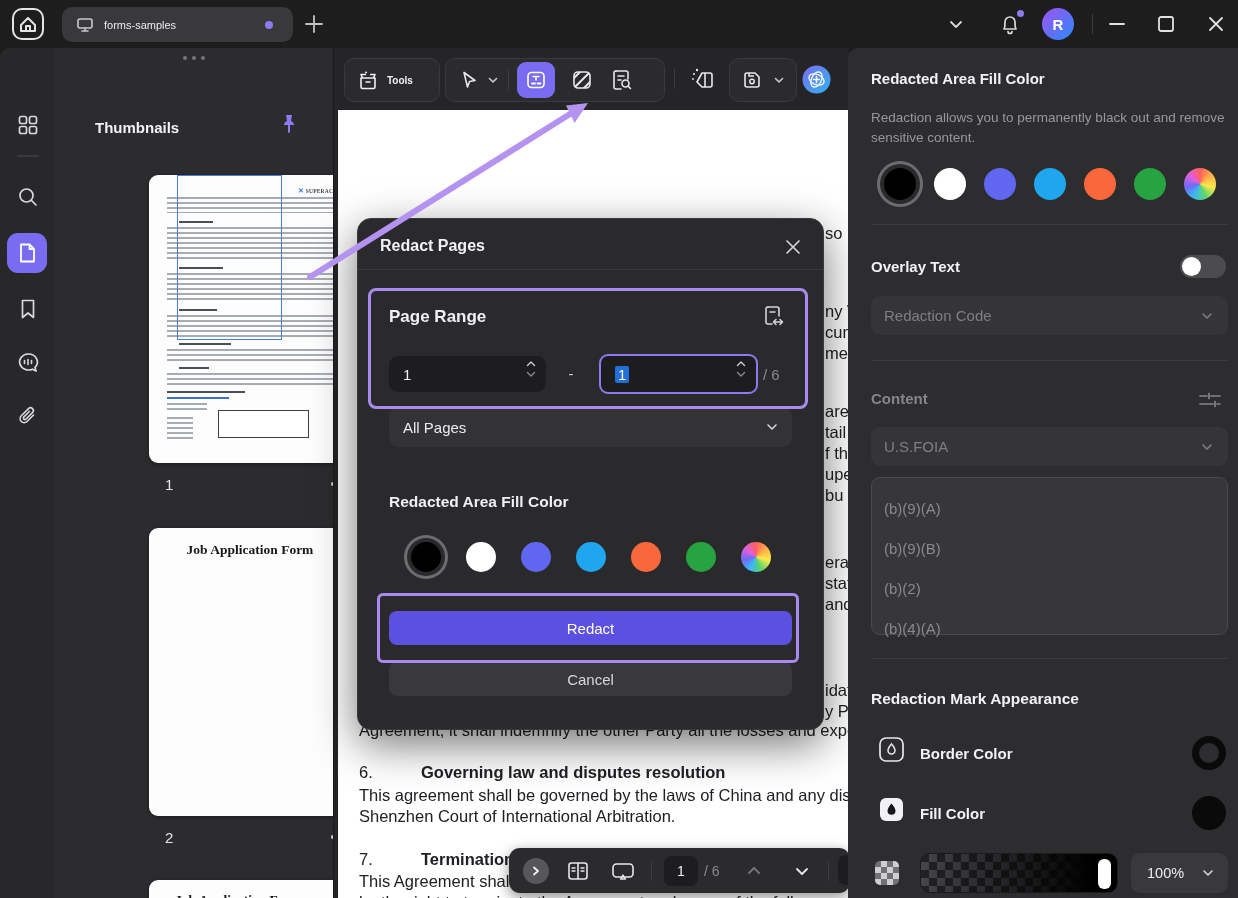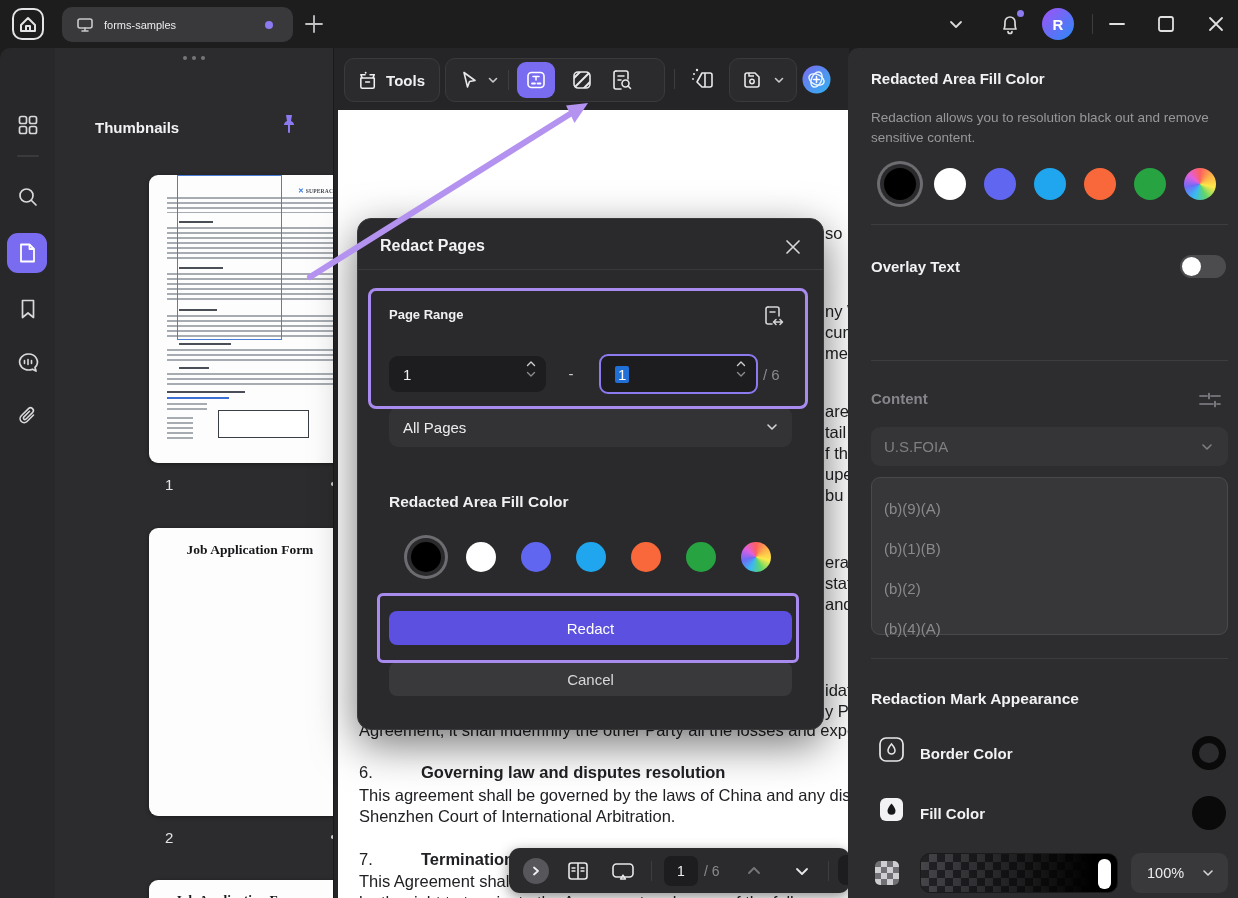--- a/index.html
+++ b/index.html
@@ -36,41 +36,41 @@
   .t1-logo{position:absolute;right:14px;top:12px;font-size:5.5px;font-weight:bold;color:#43484f;letter-spacing:.2px;}
   .t1-logo b{color:#3b7de0;font-size:7px;}
   .bluerect{position:absolute;border:1.6px solid #4a7dd8;}
   .sigbox{position:absolute;border:1.4px solid #3a3f45;background:#fff;}
   .t2-title{position:absolute;left:0;right:0;top:14px;text-align:center;font-size:13.5px;font-weight:bold;color:#17181a;}
   .t3-title{position:absolute;left:26px;top:12px;font-size:13.5px;font-weight:bold;color:#17181a;}
   
   .viewer{position:absolute;left:333px;top:48px;width:515px;height:850px;background:#252527;border-left:1px solid #1a1a1b;}
   .vtoolbar{position:absolute;left:0;top:0;width:515px;height:62px;background:#252527;}
   .tgroup{position:absolute;top:10px;height:42px;border:1px solid #3a3a3d;background:#2b2b2d;border-radius:10px;display:flex;align-items:center;}
-  .tools-lbl{font-size:15px;font-weight:bold;color:#f0f0f2;margin-left:8px;margin-right:14px;}
+  .tools-lbl{font-size:10px;font-weight:bold;color:#f0f0f2;margin-left:8px;margin-right:14px;}
   .tbtn{display:flex;align-items:center;justify-content:center;}
   .tbtn-sel{width:38px;height:36px;background:#7a6cf0;border-radius:9px;}
   .tsep{width:1px;height:20px;background:#3e3e41;margin:0 8px;}
   .page{position:absolute;left:4px;top:62px;width:511px;height:788px;background:#ffffff;overflow:hidden;}
   .dline{position:absolute;white-space:nowrap;font-size:16.5px;color:#202124;}
   .dbold{font-weight:bold;}
   .frag{position:absolute;left:487px;white-space:nowrap;font-size:16.5px;color:#202124;}
   
   .bbar{position:absolute;left:175px;top:800px;width:341px;height:45px;background:#2b2b2d;border-radius:11px;box-shadow:0 4px 14px rgba(0,0,0,.45);display:flex;align-items:center;z-index:4;overflow:hidden;}
   .bbar .circ{width:26px;height:26px;border-radius:50%;background:#57575b;display:flex;align-items:center;justify-content:center;margin-left:14px;}
   .pagebox{width:34px;height:30px;background:#1d1d1f;border-radius:7px;display:flex;align-items:center;justify-content:center;font-size:14px;color:#f0f0f2;}
   .ptotal{font-size:14px;color:#8a8a8d;margin:0 6px;}
   .cutpill{position:absolute;right:-12px;top:7px;width:24px;height:30px;background:#1d1d1f;border-radius:8px;}
   
   .dialog{position:absolute;left:357px;top:218px;width:465px;height:510px;background:#2a2a2c;border:1px solid #3a3a3c;border-radius:14px;box-shadow:0 14px 44px rgba(0,0,0,.55);z-index:5;}
   .dlg-title{position:absolute;left:22px;top:18px;font-size:16px;font-weight:bold;color:#f2f2f4;}
   .dlg-close{position:absolute;right:16px;top:14px;width:28px;height:28px;display:flex;align-items:center;justify-content:center;}
   .dlg-div{position:absolute;left:0;top:50px;width:100%;height:1px;background:#3a3a3c;}
   .anno{position:absolute;border:3px solid #a98bef;border-radius:8px;pointer-events:none;z-index:6;}
-  .pr-label{position:absolute;left:31px;top:88px;font-size:13px;font-weight:bold;color:#f0f0f2;}
+  .pr-label{position:absolute;left:31px;top:88px;font-size:17px;font-weight:bold;color:#f0f0f2;}
   .spinbox{position:absolute;height:36px;background:#1d1d1f;border-radius:9px;display:flex;align-items:center;}
   .spinbox .val{font-size:15px;color:#f0f0f2;margin-left:14px;}
   .spin-chev{position:absolute;right:9px;top:4px;display:flex;flex-direction:column;gap:2px;}
   .selblue{background:#2170d8;color:#fff;padding:0 3px;border-radius:2px;}
   .dash{position:absolute;left:206px;top:146px;width:14px;text-align:center;font-size:15px;color:#cfcfd2;}
   .oftotal{position:absolute;left:405px;top:147px;font-size:15px;color:#8a8a8d;}
   .ddl{position:absolute;background:#333335;border-radius:9px;display:flex;align-items:center;}
   .ddl .dtxt{font-size:15px;color:#ececee;margin-left:14px;}
   .ddl .chev{position:absolute;right:12px;}
   .dlg-sub{position:absolute;left:31px;top:274px;font-size:15.5px;font-weight:bold;color:#f0f0f2;}
@@ -493,57 +493,65 @@
 
     <div class="btn-redact">Redact</div>
     <div class="btn-cancel">Cancel</div>
 
     <div class="anno" style="left:10px;top:69px;width:434px;height:115px"></div>
     <div class="anno" style="left:19px;top:374px;width:416px;height:64px;border-radius:6px"></div>
   </div>
 
   <div class="rpanel">
     <div class="rp-title">Redacted Area Fill Color</div>
-    <div class="rp-desc">Redaction allows you to resolution black out and remove sensitive content.</div>
+    <div class="rp-desc">Redaction allows you to permanently black out and remove sensitive content.</div>
     <div class="swrow" style="left:36px;top:120px;gap:18px">
       <span class="swatch selected" style="width: 32px; height: 32px; background-color: rgb(0, 0, 0);"></span>
       <span class="swatch" style="width: 32px; height: 32px; background-color: rgb(255, 255, 255);"></span>
       <span class="swatch" style="width: 32px; height: 32px; background-color: rgb(97, 102, 240);"></span>
       <span class="swatch" style="width: 32px; height: 32px; background-color: rgb(31, 166, 238);"></span>
       <span class="swatch" style="width: 32px; height: 32px; background-color: rgb(249, 104, 58);"></span>
       <span class="swatch" style="width: 32px; height: 32px; background-color: rgb(39, 163, 66);"></span>
       <span class="swatch rainbow" style="width:32px;height:32px"></span>
     </div>
     <div class="rp-div" style="top:176px"></div>
 
     <div class="rp-h" style="top:210px">Overlay Text</div>
     <div class="toggle">
         <span class="knob"></span>
       </div>
+    <div class="rddl" style="top:248px">
+      <span class="dtxt">Redaction Code</span>
+      <span class="chev">
+          <svg width="16" height="16" viewBox="0 0 16 16">
+            <path d="M4 6 L8 10 L12 6" fill="none" stroke="#7f7f83" stroke-width="1.6" stroke-linecap="round" stroke-linejoin="round"></path>
+          </svg>
+        </span>
+    </div>
     <div class="rp-div" style="top:312px"></div>
 
     <div class="rp-h dis" style="top:342px">Content</div>
     <div class="abs" style="left:1196px;top:386px;position:fixed"></div>
     <div style="position:absolute;left:348px;top:338px">
       <svg width="28" height="28" viewBox="0 0 28 28">
         <path d="M4 10 h7 M15 10 h9 M4 18 h13 M21 18 h3" stroke="#85858a" stroke-width="1.7" stroke-linecap="round"></path>
         <path d="M13 7.5 v5 M19 15.5 v5" stroke="#85858a" stroke-width="1.7" stroke-linecap="round"></path>
       </svg>
     </div>
     <div class="rddl" style="top:379px">
       <span class="dtxt">U.S.FOIA</span>
       <span class="chev">
           <svg width="16" height="16" viewBox="0 0 16 16">
             <path d="M4 6 L8 10 L12 6" fill="none" stroke="#7f7f83" stroke-width="1.6" stroke-linecap="round" stroke-linejoin="round"></path>
           </svg>
         </span>
     </div>
     <div class="listbox">
       <div class="li">(b)(9)(A)</div>
-      <div class="li">(b)(1)(B)</div>
+      <div class="li">(b)(9)(B)</div>
       <div class="li">(b)(2)</div>
       <div class="li">(b)(4)(A)</div>
     </div>
     <div class="rp-div" style="top:610px"></div>
 
     <div class="rp-h" style="top:642px;font-size:15.5px">Redaction Mark Appearance</div>
 
     <div class="maRow-icon" style="top:688px">
       <svg width="27" height="27" viewBox="0 0 27 27">
         <rect x="2" y="2" width="23" height="23" rx="6" fill="none" stroke="#e8e8ea" stroke-width="1.7"></rect>

